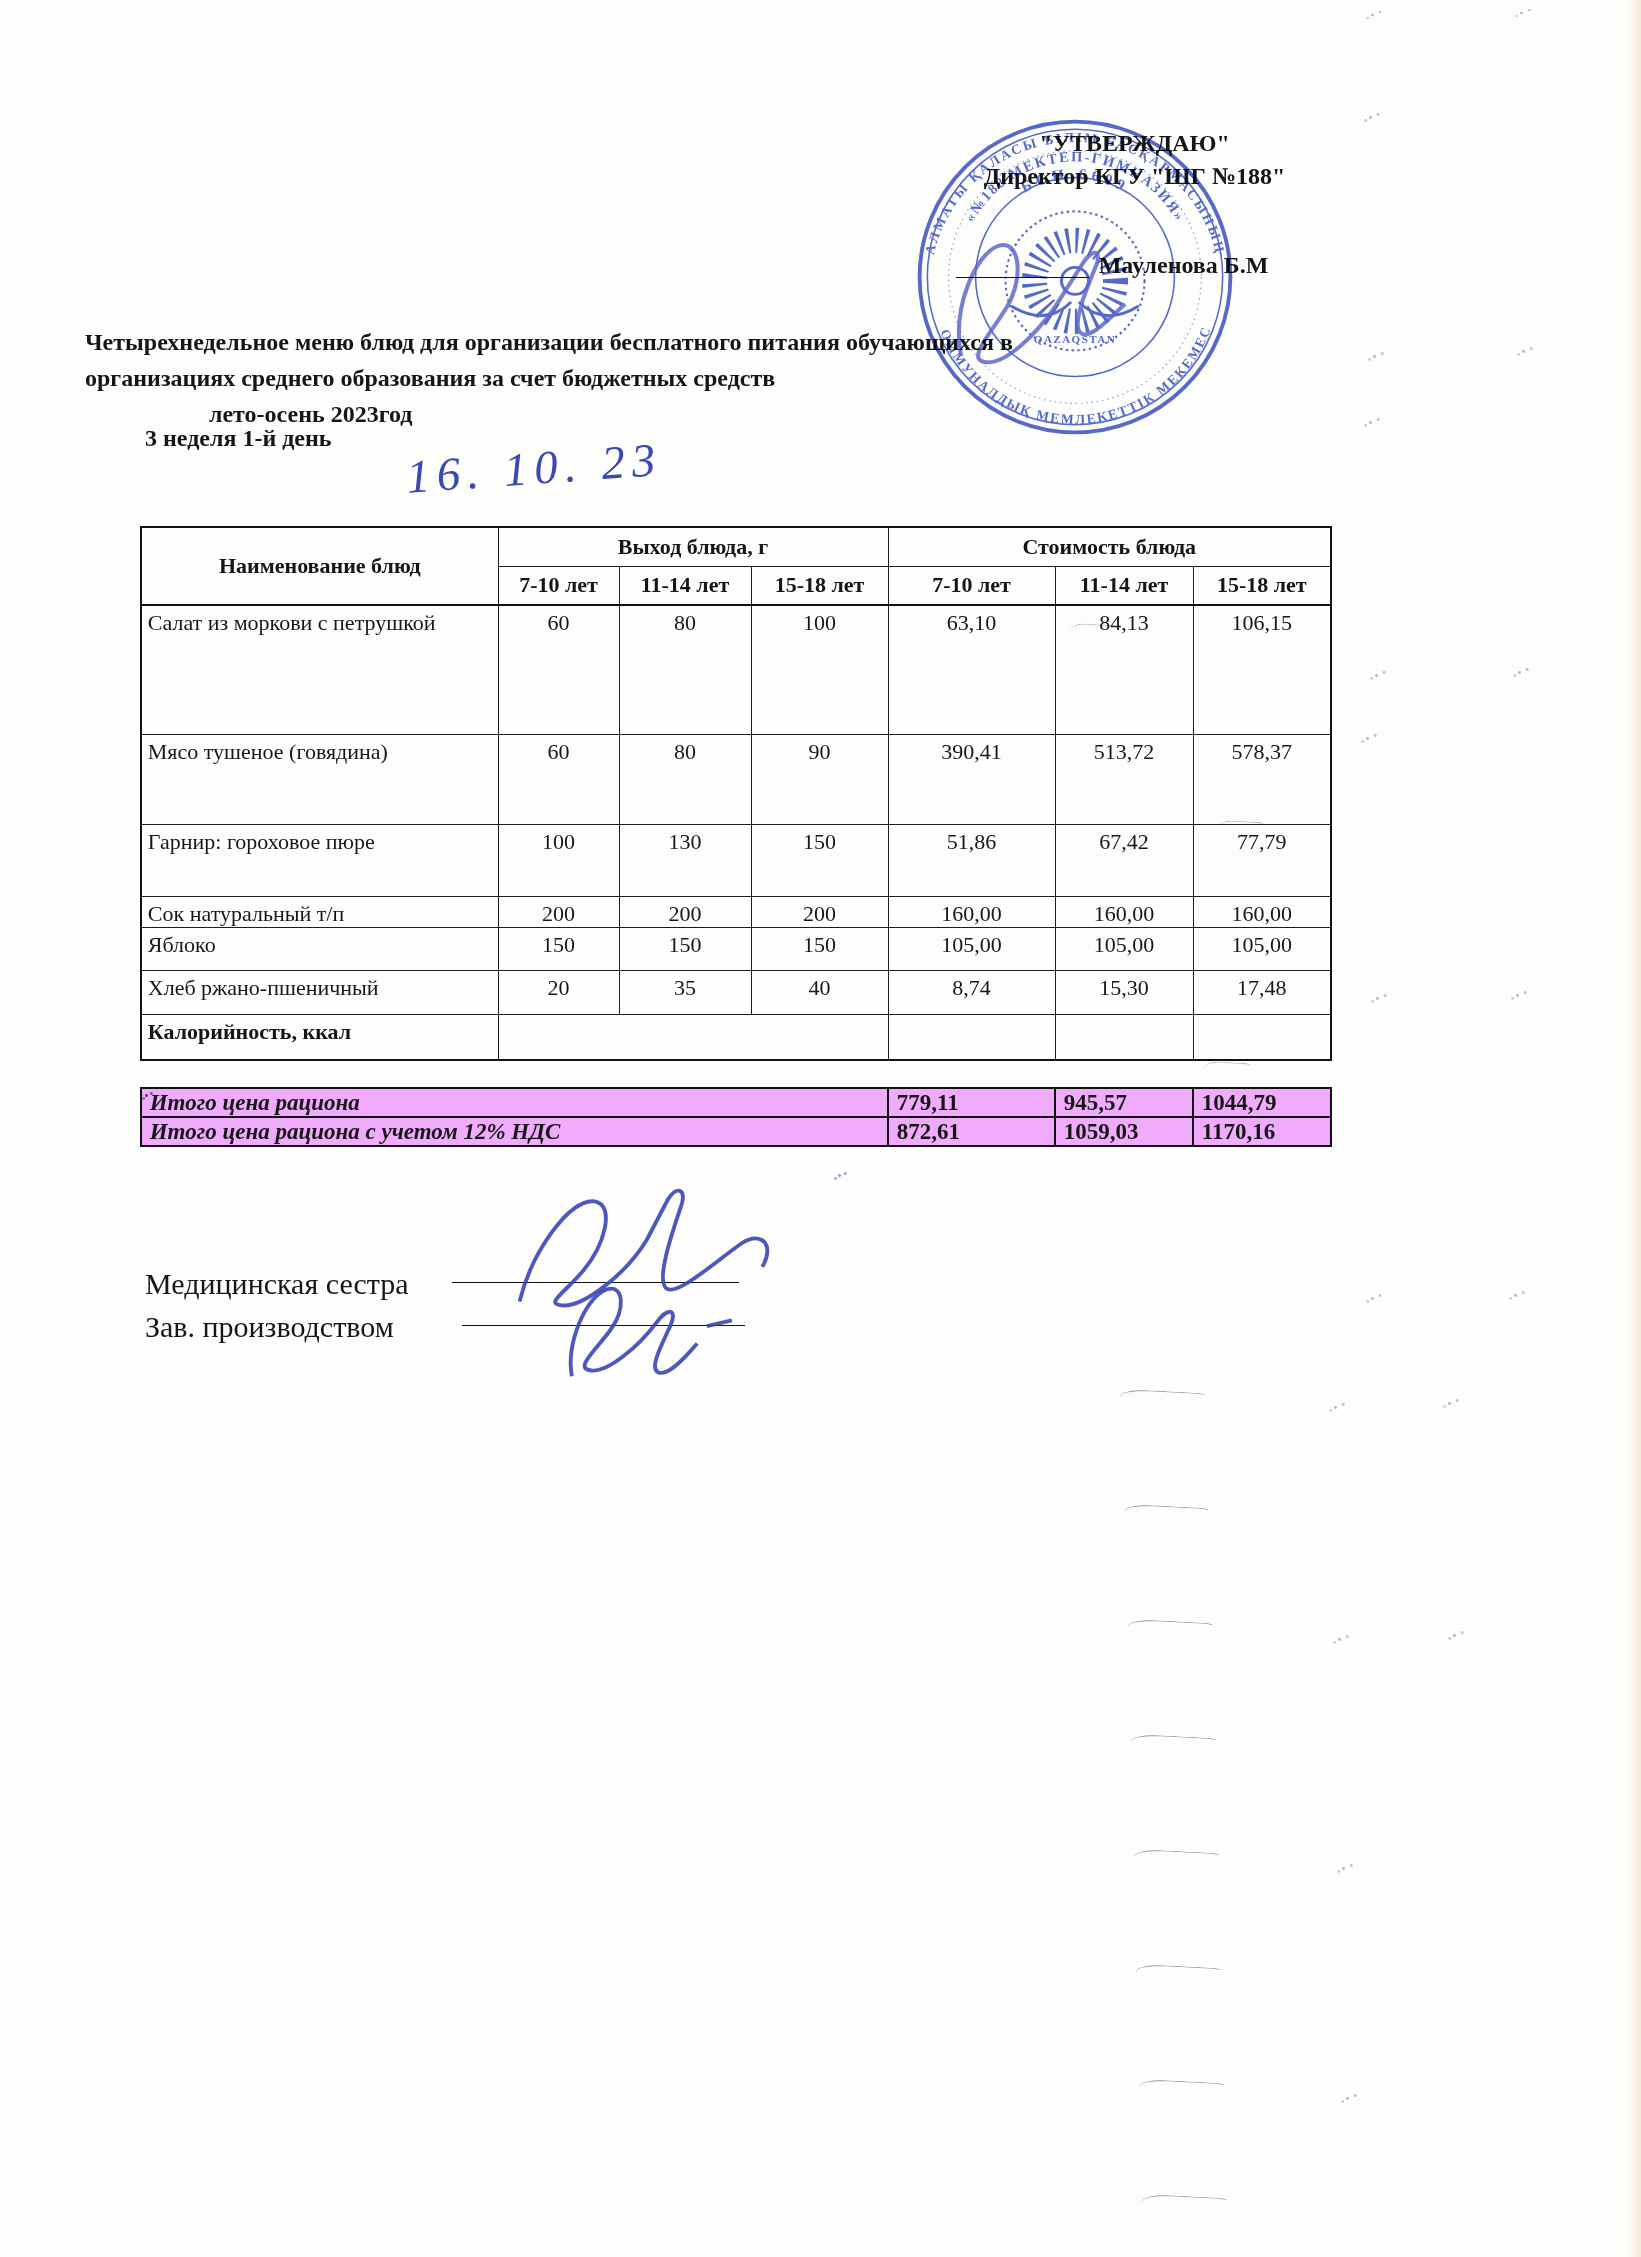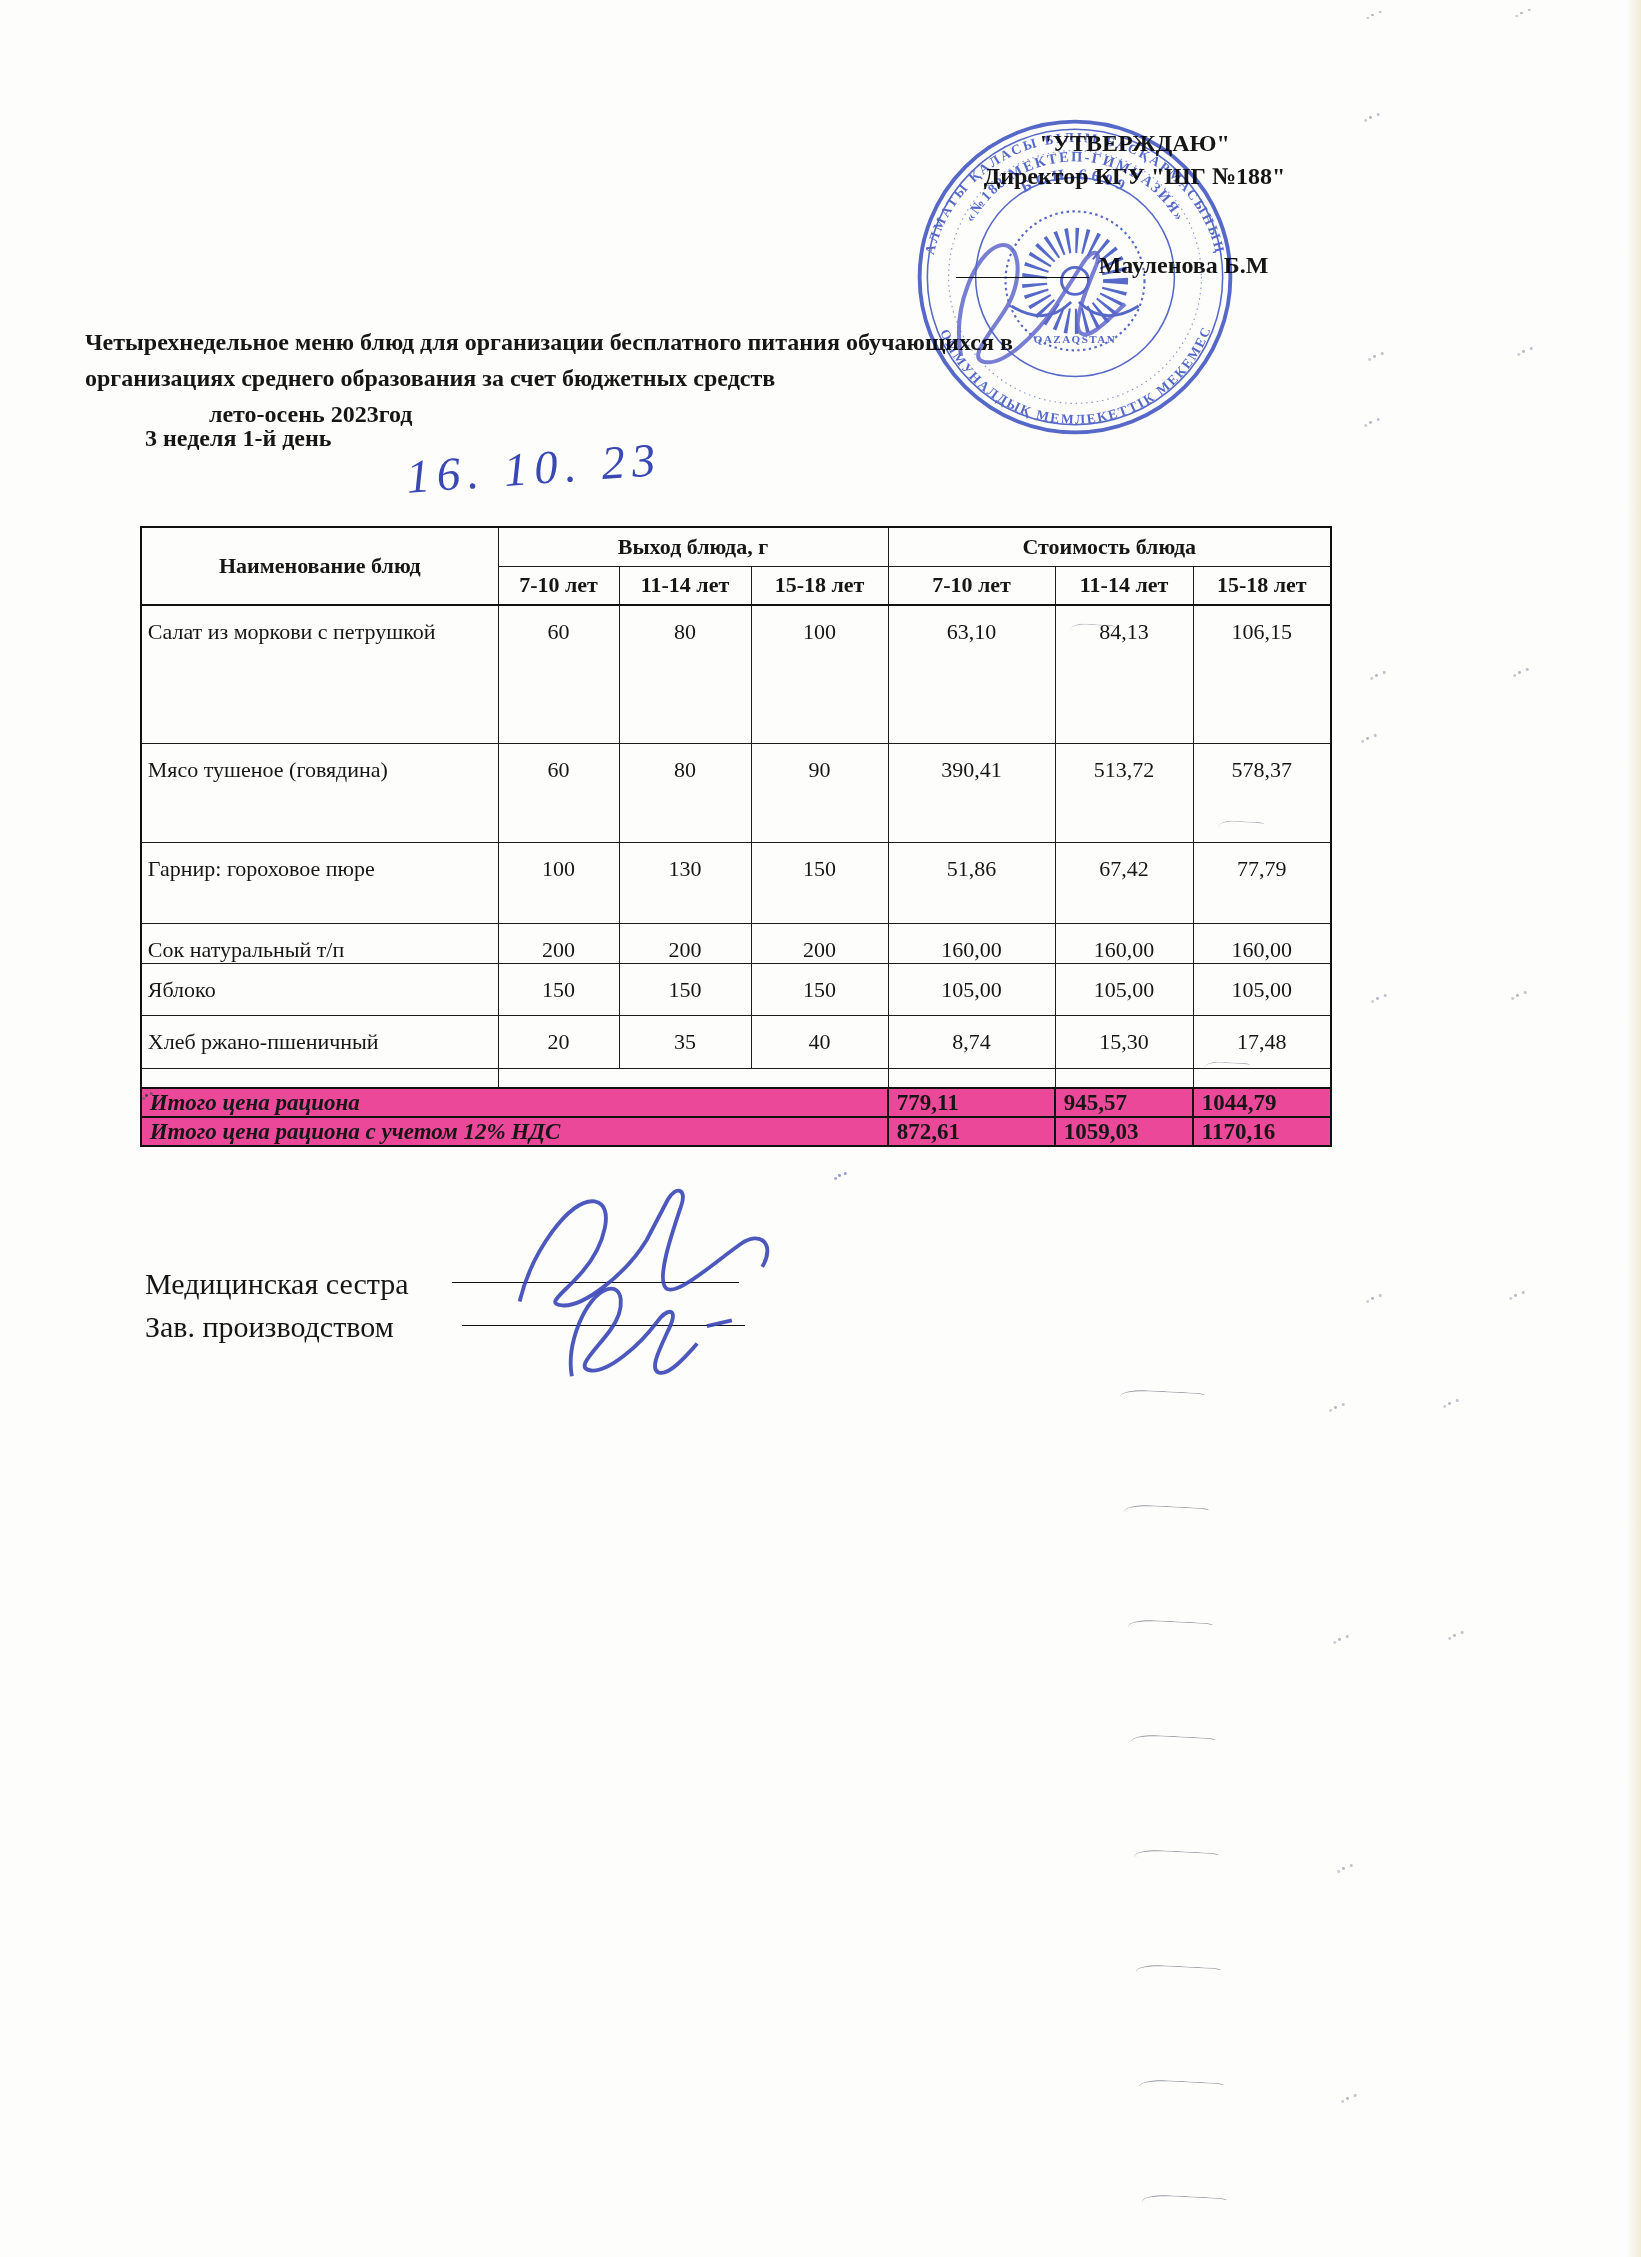--- a/index.html
+++ b/index.html
@@ -34,37 +34,37 @@
     transform:rotate(-4deg); z-index:2;}
 
   
   table{border-collapse:collapse; table-layout:fixed;}
   .menu-table{position:absolute; left:140px; top:526px; width:1190px;
     font-size:22px;}
   .menu-table th,.menu-table td{border:1.9px solid #1c1c1c; padding:0 5.8px; overflow:hidden;}
   .menu-table thead th{font-weight:bold; text-align:center; padding:5.8px 3.9px;}
   .menu-table thead tr.group th{border-bottom-width:1.9px;}
   .menu-table thead{border-bottom:2.9px solid #111;}
-  .menu-table td{vertical-align:top; padding-top:13px;}
+  .menu-table td{vertical-align:top; padding-top:4px;}
   .menu-table td.name{text-align:left;}
   .menu-table td.num{text-align:center;}
   .menu-table tr.r0 td{height:124px;}
   .menu-table tr.r1 td{height:85px;}
   .menu-table tr.r2 td{height:67px;}
   .menu-table tr.r3 td{height:26px;}
   .menu-table tr.r4 td{height:38px;}
   .menu-table tr.r5 td{height:39px;}
   .menu-table tr.r6 td{height:40px;}
   .menu-table td.bold{font-weight:bold;}
   .menu-table, .menu-table tr.r6 td{border-bottom:2.9px solid #111;}
   .menu-table{border:2.9px solid #111;}
 
   
   .totals-table{position:absolute; left:140px; top:1087px; width:1190px; font-size:23px;}
-  .totals-table td{border:2.9px solid #111; background:#ec4899; padding:0 7.7px;margin-left:16px;}
+  .totals-table td{border:2.9px solid #111; background:#f0abfc; padding:0 7.7px;margin-left:16px;}
   .totals-table td.lbl{font-weight:bold; font-style:italic; text-align:left; height:27px;}
   .totals-table td.val{font-weight:bold; text-align:left;}
 
   
   .sig-label{position:absolute; left:145px; font-size:30px;}
   .sig-underline{position:absolute; border-bottom:1.9px solid #111; z-index:1;}
   .sig-svg{position:absolute; z-index:2;}
 
   
   .squig{position:absolute; width:85px; height:6.8px;

